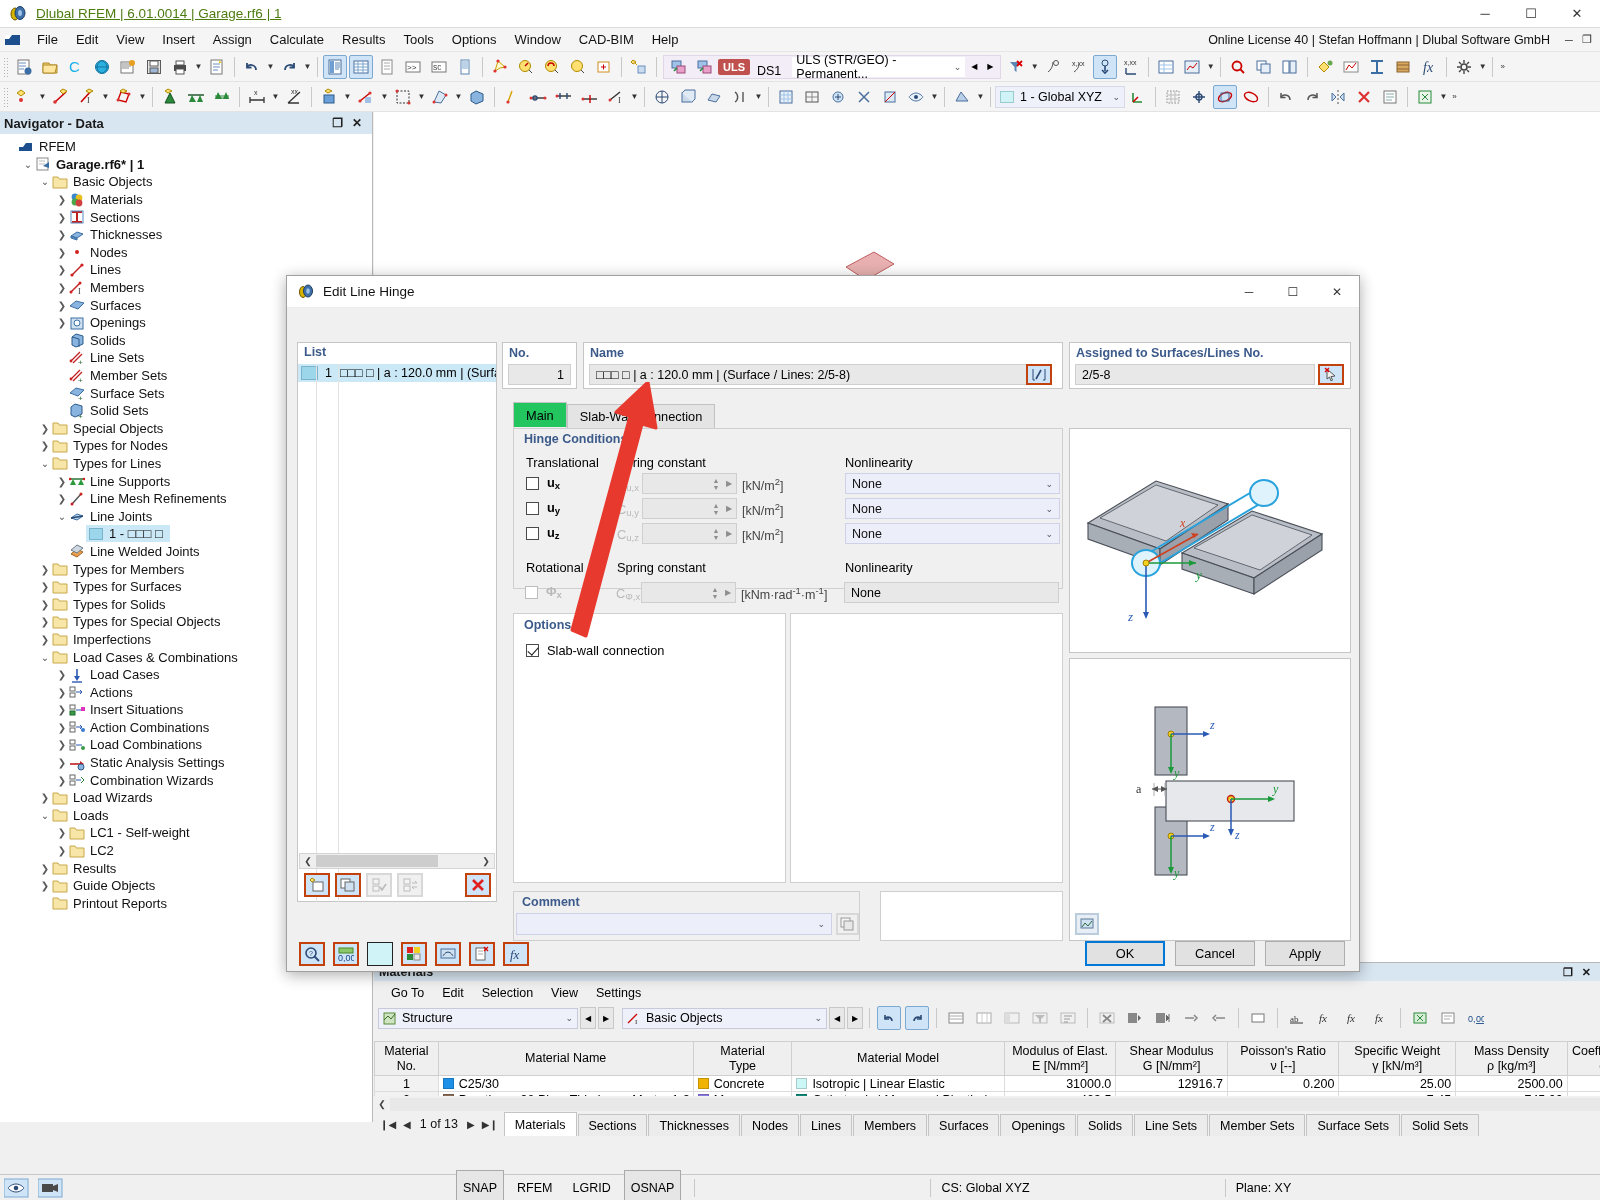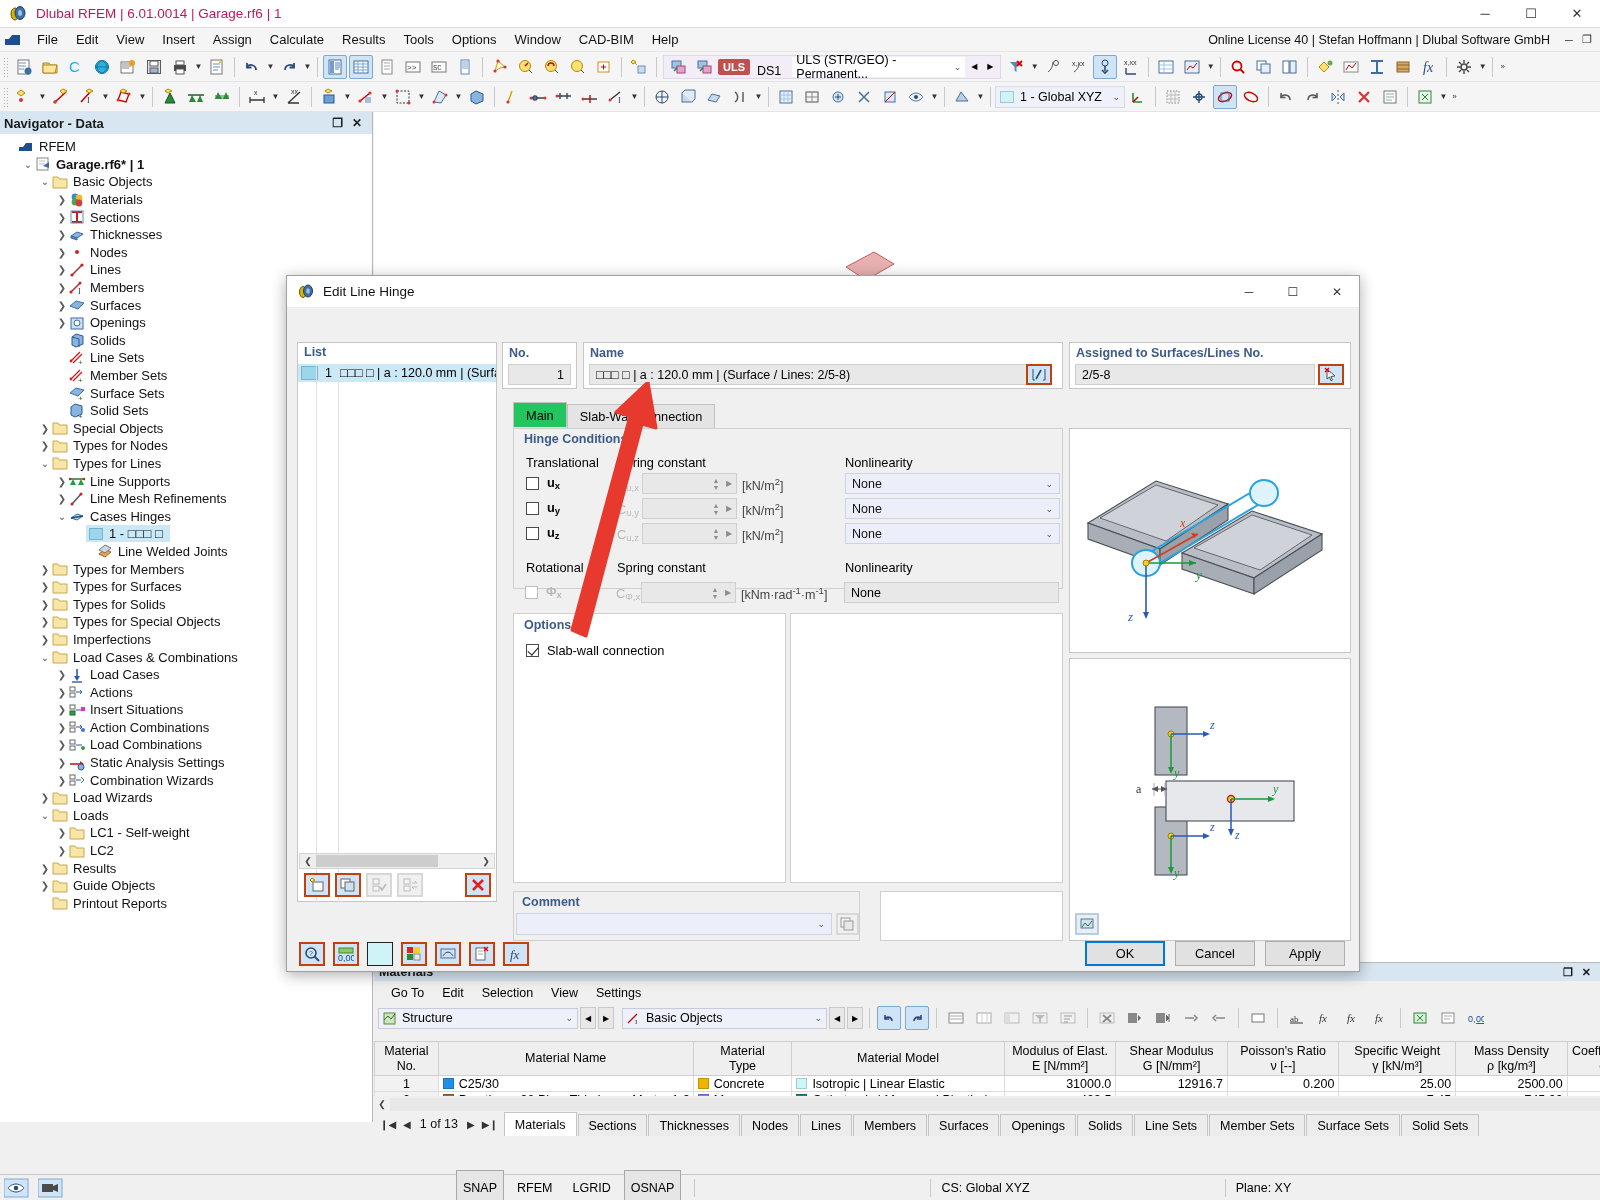--- a/index.html
+++ b/index.html
@@ -14,21 +14,21 @@
   }
   #app { position: relative; width: 1600px; height: 1200px; background:#f0f0f0; }
 
   
   .titlebar {
     position:absolute; left:0; top:0; width:1600px; height:28px;
     background:#ffffff; border-bottom:1px solid #dcdcdc;
     display:flex; align-items:center;
   }
   .titlebar .tb-icon { width:20px; height:20px; margin-left:8px; margin-right:8px; }
-  .titlebar .tb-text { color:#be185d; font-size:13.5px; }
+  .titlebar .tb-text { color:#4d7c0f; font-size:13.5px;text-decoration:underline; }
   .winbtns { margin-left:auto; display:flex; height:28px; }
   .winbtn { width:46px; height:28px; display:flex; align-items:center; justify-content:center;
             color:#333; font-size:13px; }
 
   
   .menubar {
     position:absolute; left:0; top:28px; width:1600px; height:24px;
     background:#f5f5f5; display:flex; align-items:center; border-bottom:1px solid #e6e6e6;
   }
   .menubar .appglyph { width:18px; height:16px; margin:0 6px 0 4px; }
@@ -979,29 +979,29 @@
               <circle cx="12" cy="3" r="1.5" fill="#d02020"></circle>
             </svg></span>
           <span class="tlabel">Line Mesh Refinements</span>
         </div>
         <div class="trow" style="padding-left: 55px;">
           <span class="exp">⌄</span>
           <span class="ico"><svg width="16" height="16">
               <polygon points="2,10 8,6 14,8 8,12" fill="#b8d4ea" stroke="#3a6ea5"></polygon>
               <path d="M2 10L14 8" stroke="#2b4a75" stroke-width="1.3"></path>
             </svg></span>
-          <span class="tlabel">Cases Hinges</span>
+          <span class="tlabel">Line Joints</span>
         </div>
         <div class="trow" style="padding-left: 86px;">
           <span style="background: rgb(203, 232, 246); display: flex; align-items: center; gap: 6px; padding: 1px 7px 1px 3px;">
             <span style="width: 14px; height: 12px; background: rgb(155, 214, 234); border: 1px solid rgb(122, 180, 204); display: inline-block;"></span>
             <span class="tlabel">1 - □□□ □</span>
           </span>
         </div>
-        <div class="trow" style="padding-left: 55px; margin-left: 28px;">
+        <div class="trow" style="padding-left: 55px;">
           <span class="exp"></span>
           <span class="ico"><svg width="16" height="16">
               <polygon points="2,11 8,6 14,9 8,14" fill="#e8a050" stroke="#a06020"></polygon>
               <polygon points="2,7 8,2 14,5 8,10" fill="#cfd8e0" stroke="#6a7a8a"></polygon>
             </svg></span>
           <span class="tlabel">Line Welded Joints</span>
         </div>
         <div class="trow" style="padding-left: 38px;">
           <span class="exp">❯</span>
           <span class="ico"><svg width="16" height="16">

